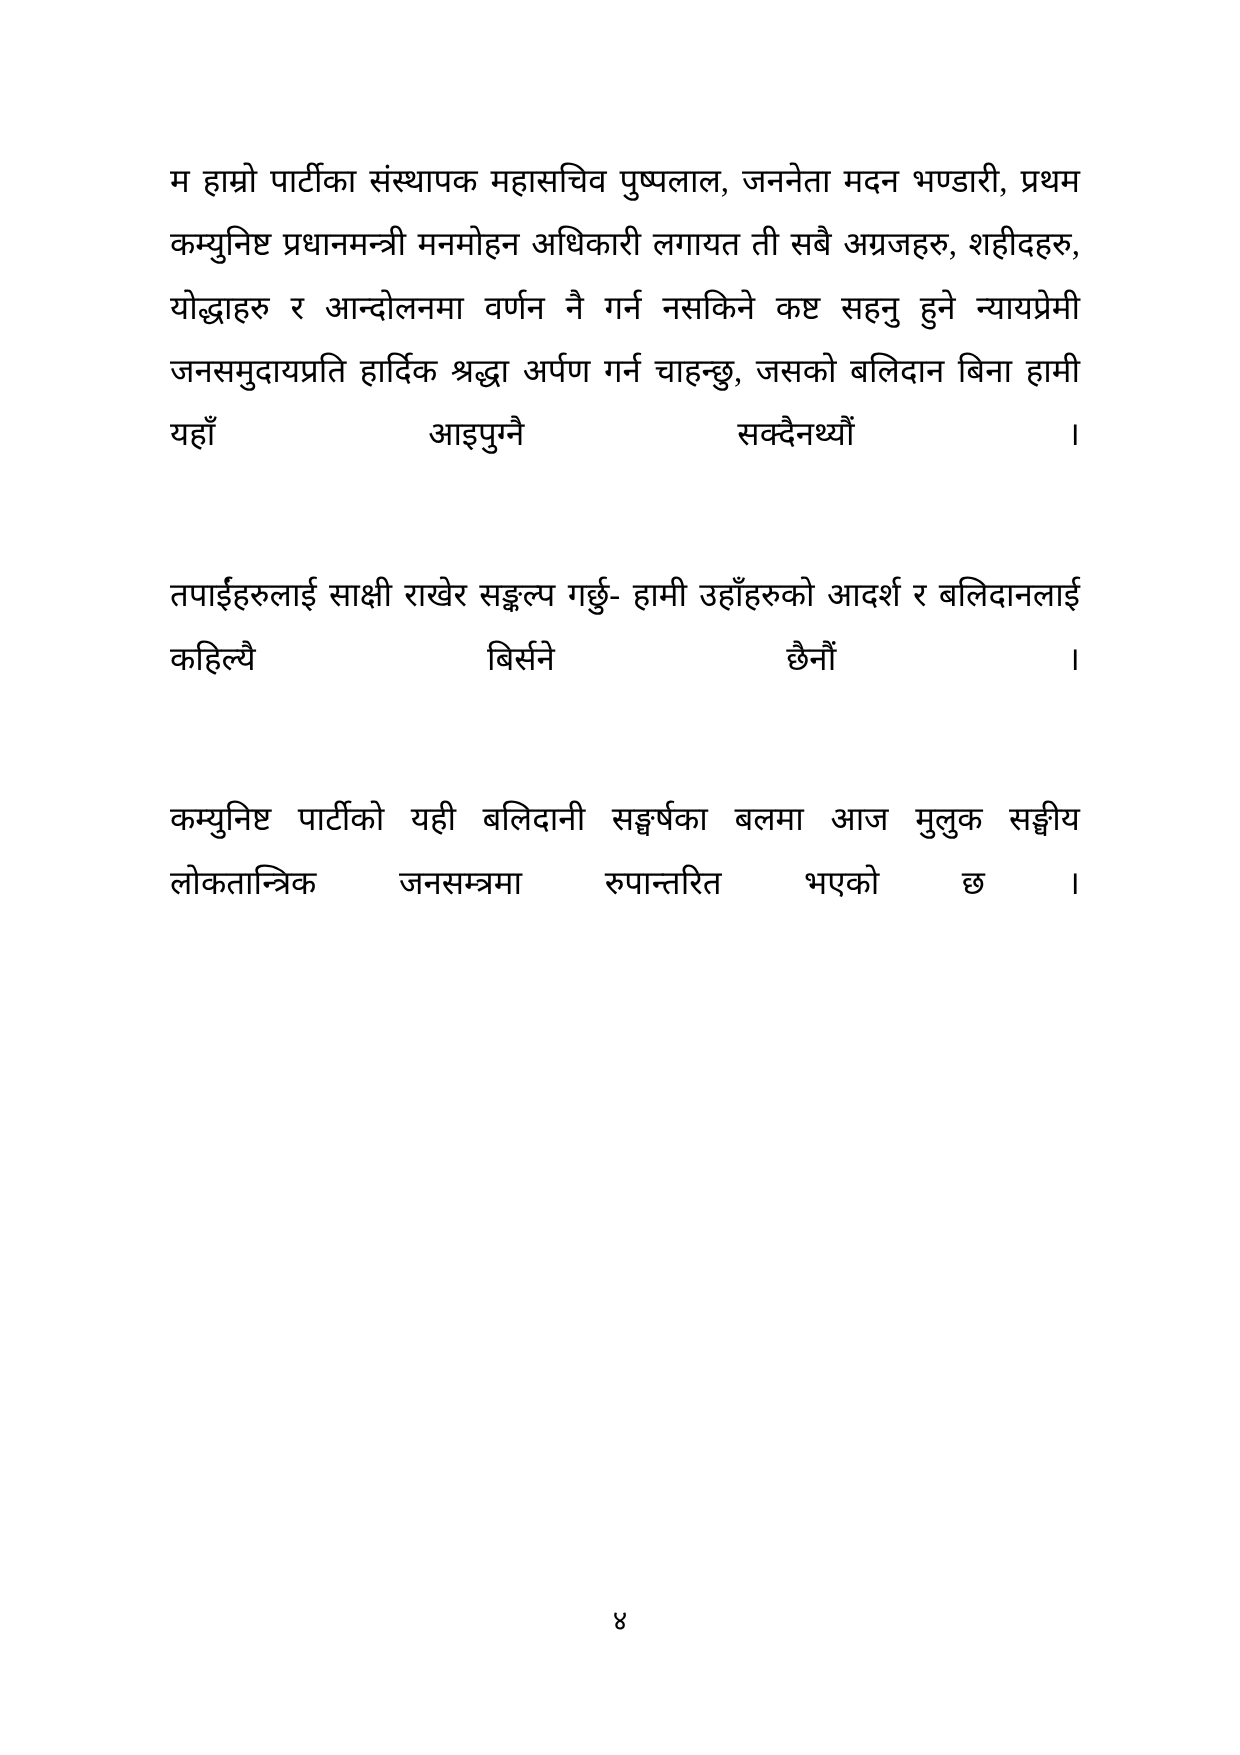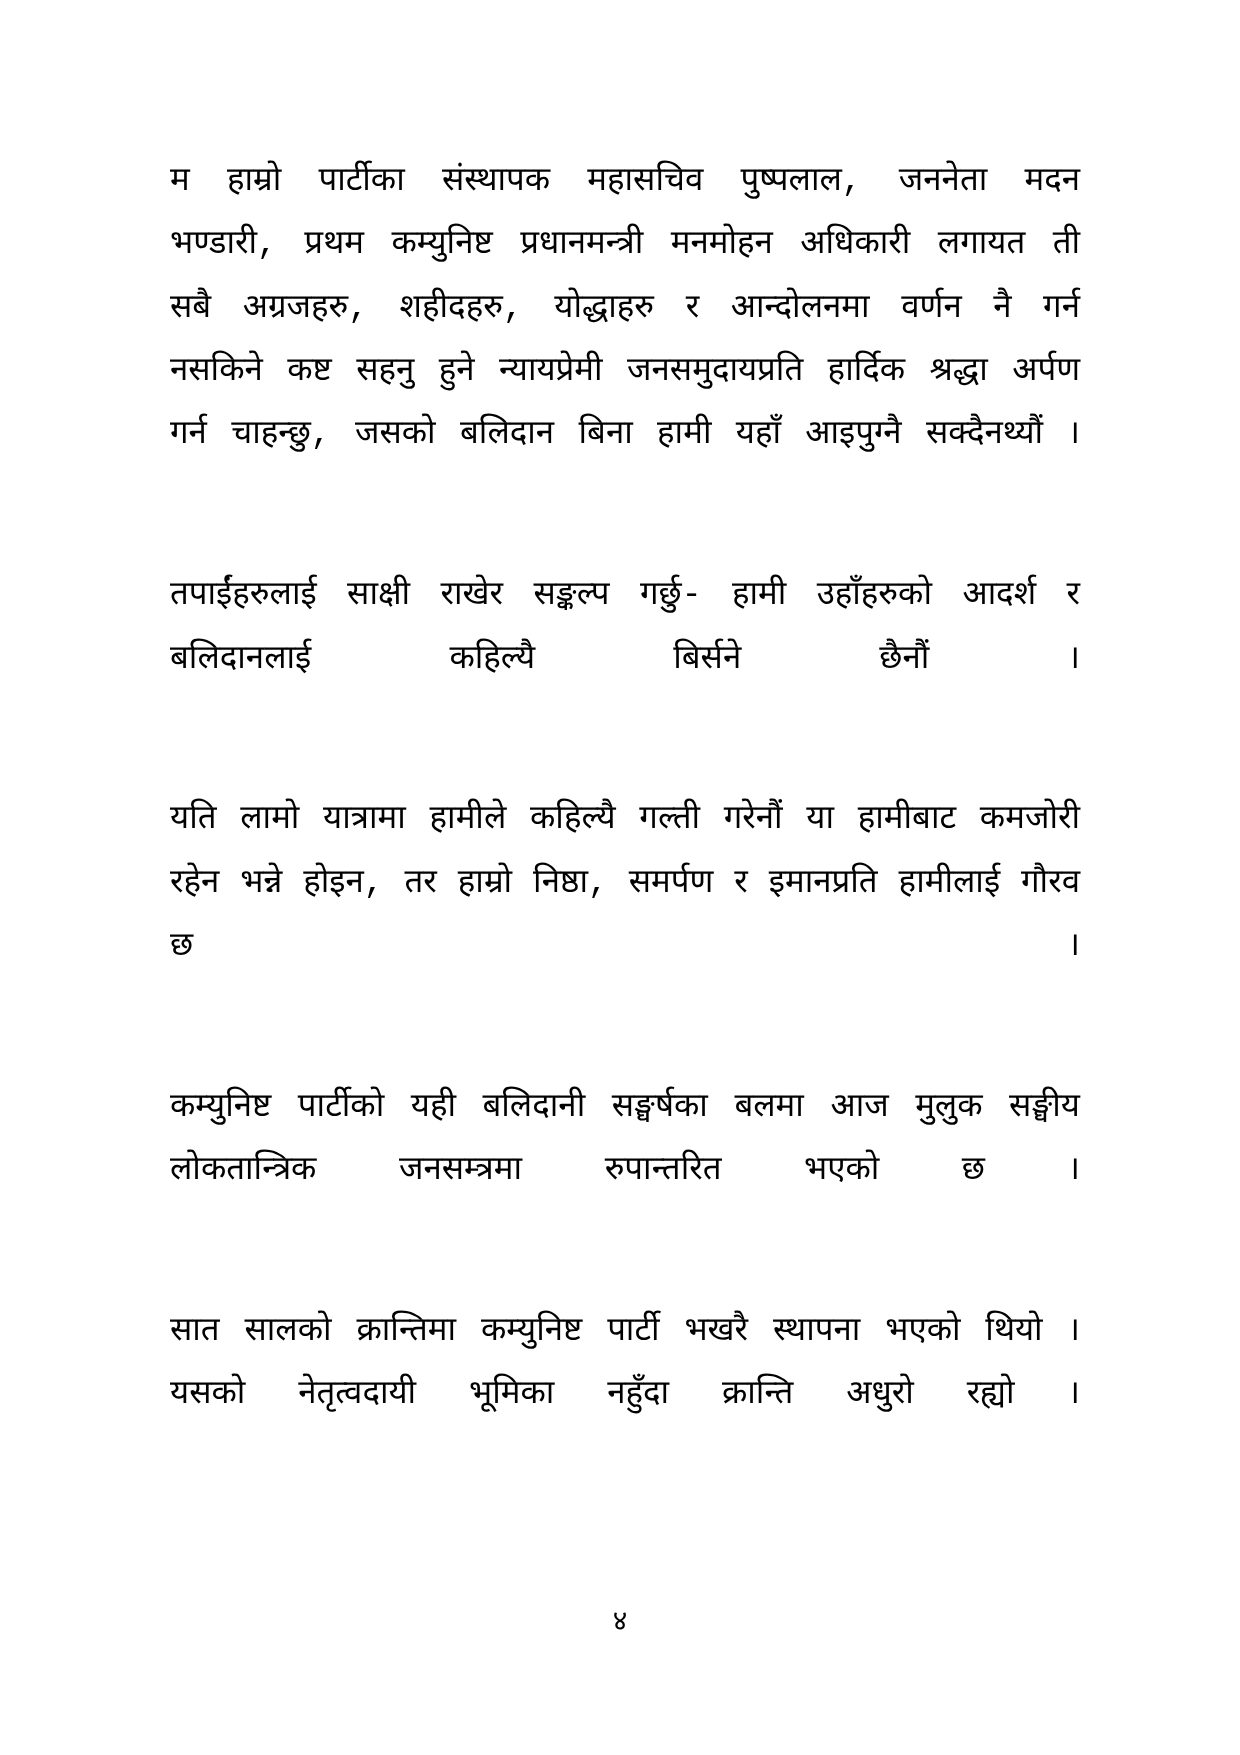--- a/index.html
+++ b/index.html
@@ -28,21 +28,20 @@
     width: 910px;
   }
   p.para {
     margin: 0 0 34px 0;
     font-size: 33px;
     line-height: 1.92;
     text-align: justify;
     text-justify: inter-word;
     word-spacing: 0.02em;
     color: #000;
-    font-family: Liberation Mono, monospace;
   }
   p.para:last-child {
     margin-bottom: 0;
   }
   
   p.para::after {
     content: "";
     display: inline-block;
     width: 100%;
   }
@@ -57,18 +56,16 @@
     color: #000;
   }
 </style>
 </head>
 <body>
 
 <div class="page">
   <div class="doc-body">
     <p class="para">म हाम्रो पार्टीका संस्थापक महासचिव पुष्पलाल, जननेता मदन भण्डारी, प्रथम कम्युनिष्ट प्रधानमन्त्री मनमोहन अधिकारी लगायत ती सबै अग्रजहरु, शहीदहरु, योद्धाहरु र आन्दोलनमा वर्णन नै गर्न नसकिने कष्ट सहनु हुने न्यायप्रेमी जनसमुदायप्रति हार्दिक श्रद्धा अर्पण गर्न चाहन्छु, जसको बलिदान बिना हामी यहाँ आइपुग्नै सक्दैनथ्यौं ।</p>
     <p class="para">तपाईंहरुलाई साक्षी राखेर सङ्कल्प गर्छु- हामी उहाँहरुको आदर्श र बलिदानलाई कहिल्यै बिर्सने छैनौं ।</p>
-    <p class="para">यति लामो यात्रामा हामीले कहिल्यै गल्ती गरेनौं या हामीबाट कमजोरी रहेन भन्ने होइन, तर हाम्रो निष्ठा, समर्पण र इमानप्रति हामीलाई गौरव छ ।</p>
     <p class="para">कम्युनिष्ट पार्टीको यही बलिदानी सङ्घर्षका बलमा आज मुलुक सङ्घीय लोकतान्त्रिक जनसम्त्रमा रुपान्तरित भएको छ ।</p>
-    <p class="para">सात सालको क्रान्तिमा कम्युनिष्ट पार्टी भखरै स्थापना भएको थियो । यसको नेतृत्वदायी भूमिका नहुँदा क्रान्ति अधुरो रह्यो ।</p>
   </div>
   <div class="page-number">४</div>
 </div>
 
 </body></html>

